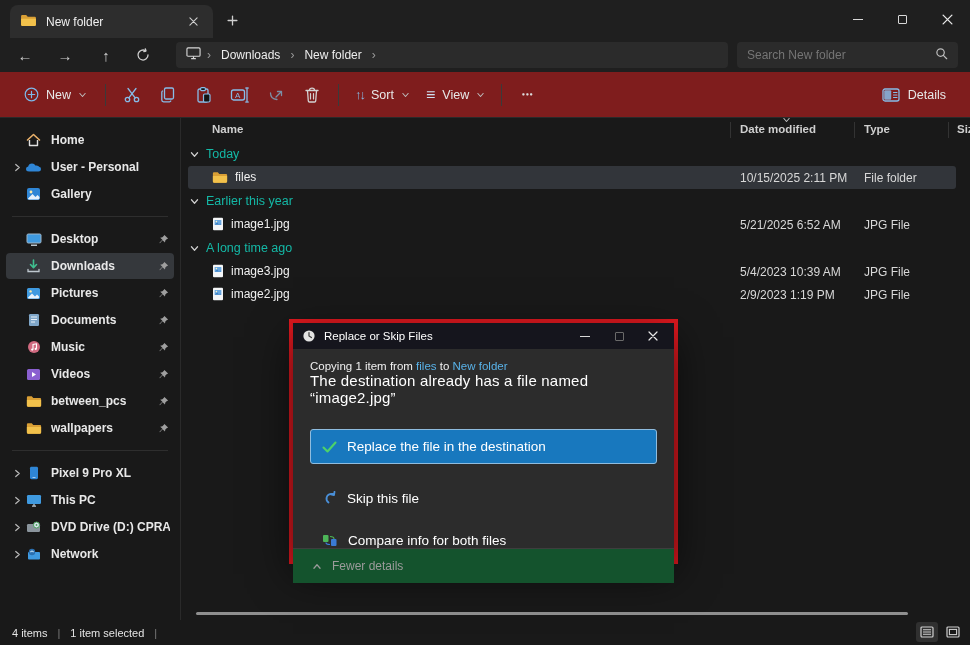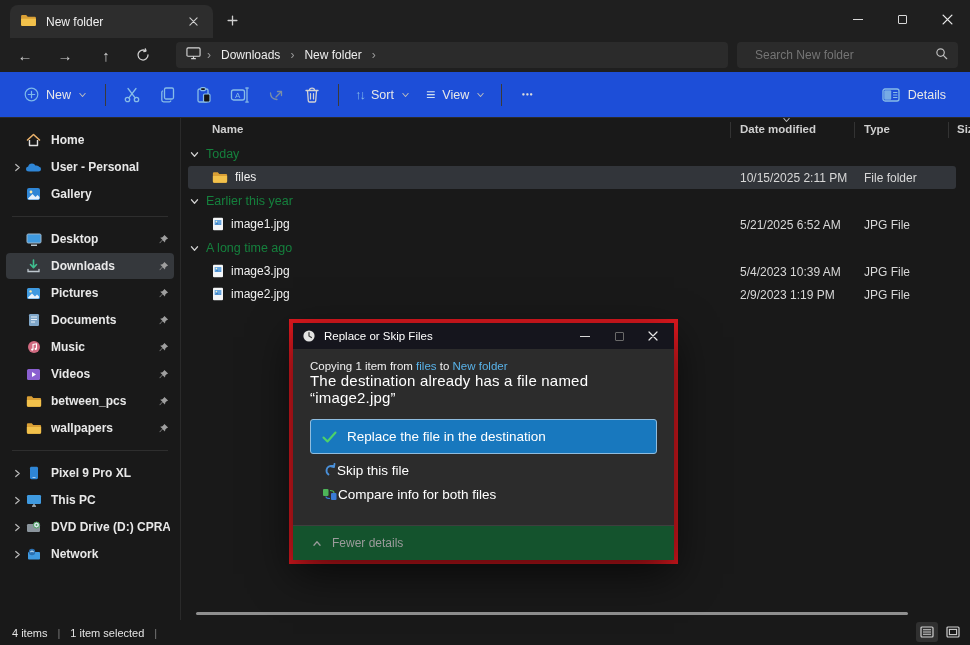--- a/index.html
+++ b/index.html
@@ -19,24 +19,24 @@
   .min-glyph { width:10px; height:1px; background:#d8d8d8; }
   .max-glyph { width:9px; height:9px; border:1px solid #d8d8d8; border-radius:1px; }
 
   
   .navbar { position:absolute; top:38px; left:0; right:0; height:34px; background:#1f1f1f; }
   .nav-btn { position:absolute; top:5px; width:26px; height:24px; color:#cfcfcf; font-size:15px; }
   .addressbar { position:absolute; left:176px; top:4px; width:552px; height:26px; background:#2b2b2b; border-radius:4px; display:flex; align-items:center; padding:0 10px; }
   .crumb { font-size:12px; color:#ededed; padding:0 4px; }
   .crumb-sep { color:#9a9a9a; font-size:12px; padding:0 6px; }
   .searchbar { position:absolute; left:737px; top:4px; width:221px; height:26px; background:#2b2b2b; border-radius:4px; display:flex; align-items:center; padding:0 10px; }
-  .searchbar input { flex:1; background:transparent; border:none; outline:none; color:#ef4444; font-size:12px; font-family:"Liberation Sans",sans-serif;margin-left:8px; }
+  .searchbar input { flex:1; background:transparent; border:none; outline:none; color:#ef4444; font-size:12px; font-family:"Liberation Sans",sans-serif; }
 
   
-  .toolbar { position:absolute; top:72px; left:0; right:0; height:46px; background:#1d4ed8; border-bottom:1px solid #2a2a2a; display:flex; align-items:center; padding:0 14px; }
+  .toolbar { position:absolute; top:72px; left:0; right:0; height:46px; background:#7f1d1d; border-bottom:1px solid #2a2a2a; display:flex; align-items:center; padding:0 14px; }
   .tb-btn { display:flex; align-items:center; justify-content:center; height:32px; border-radius:4px; color:#e8e8e8; }
   .tb-icon { width:36px; }
   .tb-new { padding:0 10px; gap:7px; font-size:12.5px; }
   .tb-label { padding:0 8px; gap:7px; font-size:12.5px; }
   .tb-sep { width:1px; height:22px; background:#3a3a3a; margin:0 8px; }
   .tb-more { width:34px; color:#dcdcdc; font-size:10px; letter-spacing:1px; }
   .tb-details { margin-left:auto; padding:0 10px; gap:8px; font-size:12.5px; }
   .caret-svg { display:block; }
 
   
@@ -48,21 +48,21 @@
   .slabel { flex:1; overflow:hidden; }
   .pin { width:14px; color:#9f9f9f; flex:none; display:flex; justify-content:center; }
   .side-sep { height:1px; background:#2e2e2e; margin:9px 12px; }
 
   
   .main { position:absolute; left:182px; top:118px; right:0; bottom:25px; background:#191919; overflow:hidden; }
   .colheaders { position:relative; height:24px; color:#cfcfcf; font-size:11.5px;font-weight:bold; }
   .colh { position:absolute; top:5px; }
   .col-sep { position:absolute; top:4px; width:1px; height:16px; background:#333; }
   .rows { position:relative; }
-  .group-header { position:relative; height:24px; display:flex; align-items:center; font-size:12.5px; color:#15803d; padding-left:8px; gap:7px; }
+  .group-header { position:relative; height:24px; display:flex; align-items:center; font-size:12.5px; color:#14b8a6; padding-left:8px; gap:7px; }
   .file-row { position:relative; height:23px; font-size:12px; color:#f0f0f0; }
   .row-bg { position:absolute; left:6px; right:14px; top:0; bottom:0; border-radius:3px; }
   .file-row.selected .row-bg { background:#32353a; }
   .cell-name { position:absolute; left:30px; top:4px; display:flex; align-items:center; gap:7px; }
   .cell-date { position:absolute; left:558px; top:5px; color:#d8d8d8; }
   .cell-type { position:absolute; left:682px; top:5px; color:#d8d8d8; }
   .hscroll { position:absolute; bottom:5px; left:14px; width:712px; height:3px; background:#8f8f8f; border-radius:3px; }
 
   
   .statusbar { position:absolute; left:0; right:0; bottom:0; height:25px; background:#191919; display:flex; align-items:center; padding:0 12px; font-size:11px; color:#e4e4e4; gap:10px; }
@@ -74,22 +74,22 @@
   
   .annotation { position:absolute; left:289px; top:319px; width:389px; height:245px; border:4px solid #e0181f; z-index:50; }
   .dialog { position:absolute; inset:0; background:#2c2c2c; display:flex; flex-direction:column; box-shadow:0 14px 40px rgba(0,0,0,.65); }
   .dlg-titlebar { height:26px; background:#15151d; display:flex; align-items:center; padding:0 4px 0 9px; flex:none; }
   .dlg-title { font-size:11.5px; color:#ffffff; margin-left:8px; flex:1; }
   .dlg-ctl { width:34px; height:24px; display:flex; align-items:center; justify-content:center; }
   .dlg-body { flex:1; padding:11px 17px 0 17px; }
   .copy-line { font-size:11.5px; color:#f0f0f0; }
   .dlg-link { color:#59b2e8; }
   .dlg-message { font-size:15px; color:#ffffff; margin-top:0; letter-spacing:.2px; }
-  .opt-replace { margin-top:13px; height:35px; background:#1878be; border:1px solid #8fbcde; border-radius:3px; display:flex; align-items:center; gap:10px; padding:0 11px; font-size:13.5px; color:#fff; }
-  .opt { margin-top:9px; display:flex; align-items:flex-start; padding:0 12px; font-size:13.5px; color:#fff; }
+  .opt-replace { margin-top:23px; height:35px; background:#1878be; border:1px solid #8fbcde; border-radius:3px; display:flex; align-items:center; gap:10px; padding:0 11px; font-size:13.5px; color:#fff; }
+  .opt { margin-top:27px; display:flex; align-items:flex-start; gap:10px; padding:0 12px; font-size:13.5px; color:#fff; }
   .dlg-footer { flex:none; height:35px; border-top:1px solid #3e3e3e; background:#14532d; display:flex; align-items:center; gap:10px; padding:0 19px; font-size:12px; color:#9b9b9b; }
 </style>
 </head>
 <body>
 
 <svg width="0" height="0" style="position:absolute">
   <defs>
     <symbol id="sym-chev-r" viewBox="0 0 8 10">
         <polyline points="2,1.5 6,5 2,8.5" fill="none" stroke="currentColor" stroke-width="1.4" stroke-linecap="round" stroke-linejoin="round"></polyline>
       </symbol>

